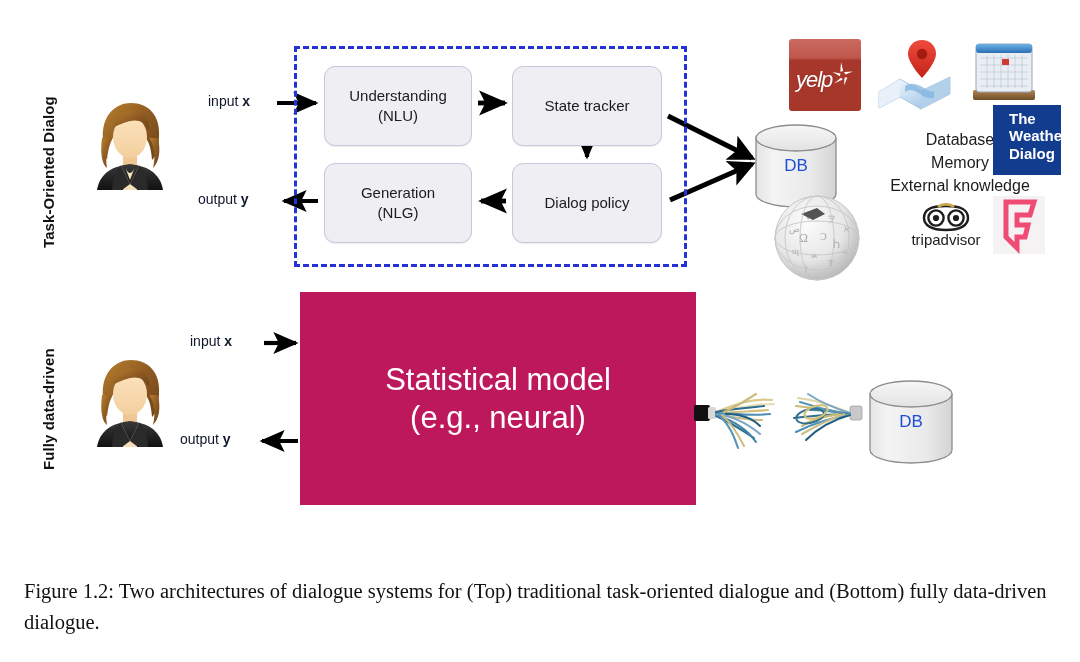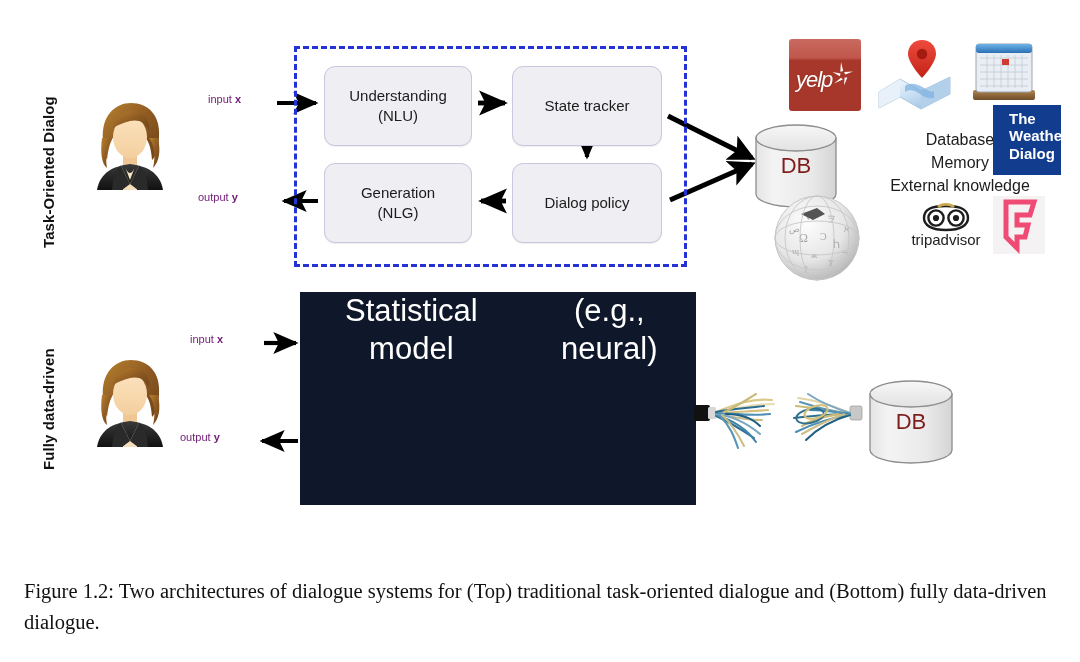--- a/index.html
+++ b/index.html
@@ -41,22 +41,22 @@
     position: absolute;
     width: 84px;
     height: 92px;
   }
   #avatar-top  { left: 88px; top: 98px; }
   #avatar-bot  { left: 88px; top: 355px; }
 
   
   .io-label {
     position: absolute;
-    font-size: 11px;
-    color: #701a75;
+    font-size: 14px;
+    color: #0f172a;
     white-space: nowrap;
   }
   .io-label b { font-weight: bold; }
 
   
   .arrow-svg {
     position: absolute;
     overflow: visible;
     pointer-events: none;
   }
@@ -94,42 +94,42 @@
   #box-policy { left: 512px; top: 163px; width: 150px; height: 80px; }
   #box-nlg    { left: 324px; top: 163px; width: 148px; height: 80px; }
 
   
   #blue-box {
     position: absolute;
     left: 300px;
     top: 292px;
     width: 396px;
     height: 213px;
-    background: #0f172a;
+    background: #be185d;
     display: flex;
-    flex-direction: row;
-    align-items: flex-start;
+    flex-direction: column;
+    align-items: center;
     justify-content: center;
     color: #ffffff;
     text-align: center;
     line-height: 1.22;
   }
   #blue-box .line1 { font-size: 31px; }
   #blue-box .line2 { font-size: 31px; }
 
   
   .db {
     position: absolute;
   }
   .db .db-label {
     position: absolute;
     width: 100%;
     text-align: center;
-    font-size: 22px;
-    color: #7f1d1d;
+    font-size: 17px;
+    color: #1d4ed8;
     top: 50%;
     transform: translateY(-50%);
   }
   #db-top { left: 753px; top: 124px; width: 86px; height: 84px; }
   #db-bot { left: 867px; top: 380px; width: 88px; height: 84px; }
 
   
   .logo { position: absolute; }
 
   

